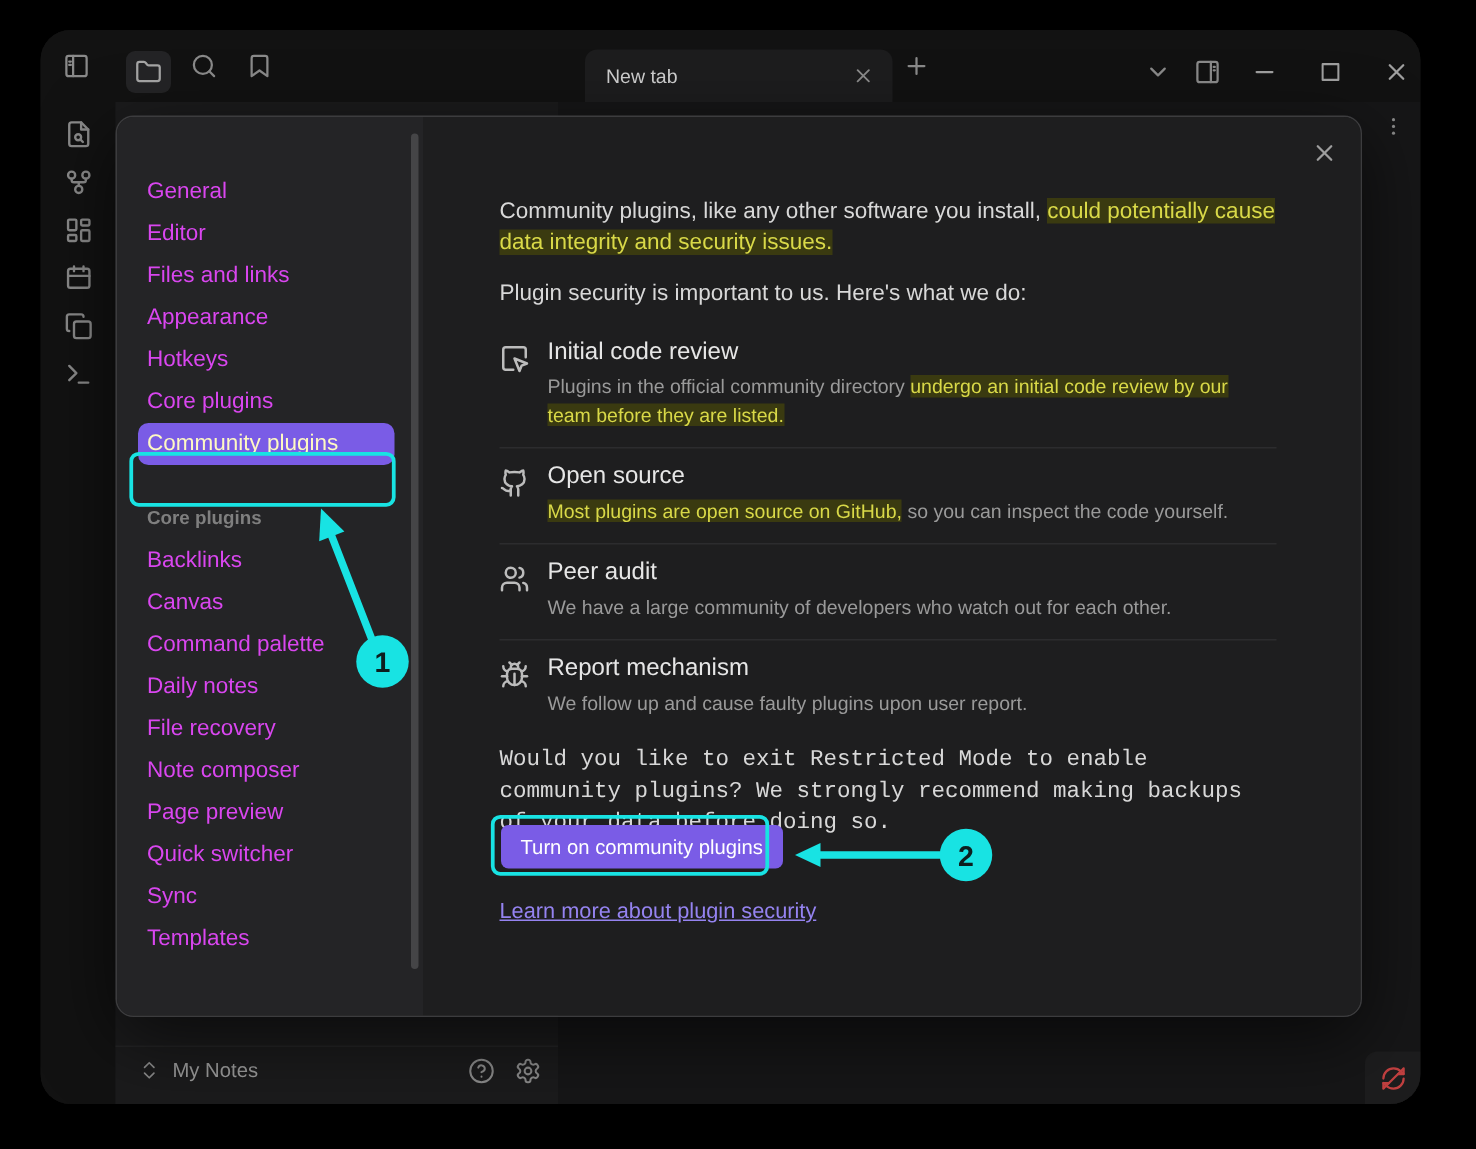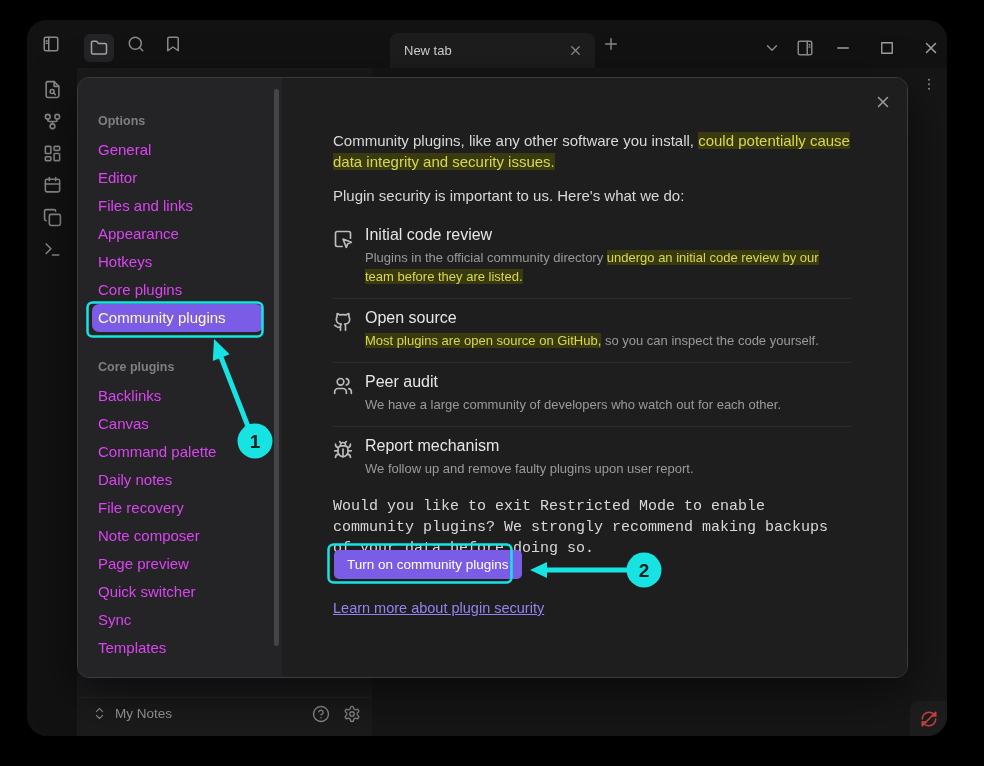--- a/index.html
+++ b/index.html
@@ -241,21 +241,20 @@
           <path d="M21 12a9 9 0 0 1-9 9 9.75 9.75 0 0 1-6.74-2.74L3 16"></path>
           <path d="M8 16H3v5"></path>
           <path d="M3.5 20.5 20.5 3.5"></path>
         </svg>
     </div>
   </div>
 
   <div class="modal">
     <div class="modal-nav">
       <div class="nav-group">
-        <div class="nav-header">Options</div>
         <div class="nav-item">General</div>
         <div class="nav-item">Editor</div>
         <div class="nav-item">Files and links</div>
         <div class="nav-item">Appearance</div>
         <div class="nav-item">Hotkeys</div>
         <div class="nav-item">Core plugins</div>
         <div class="nav-item selected">Community plugins</div>
       </div>
       <div class="nav-group nav-group2">
         <div class="nav-header">Core plugins</div>
@@ -333,21 +332,21 @@
                 <path d="M6.53 9C4.6 8.8 3 7.1 3 5"></path>
                 <path d="M6 13H2"></path>
                 <path d="M3 21c0-2.1 1.7-3.9 3.8-4"></path>
                 <path d="M20.97 5c0 2.1-1.6 3.8-3.5 4"></path>
                 <path d="M22 13h-4"></path>
                 <path d="M17.2 17c2.1.1 3.8 1.9 3.8 4"></path>
               </svg>
           </span>
           <div>
             <div class="sec-title">Report mechanism</div>
-            <div class="sec-desc"><span>We follow up and remove faulty plugins upon user report.</span></div>
+            <div class="sec-desc"><span>We follow up and cause faulty plugins upon user report.</span></div>
           </div>
         </div>
       </div>
 
       <p class="para question">Would you like to exit Restricted Mode to enable community plugins? We strongly recommend making backups of your data before doing so.</p>
 
       <button class="cta-btn">Turn on community plugins</button>
       <a class="sec-link">Learn more about plugin security</a>
     </div>
   </div>

